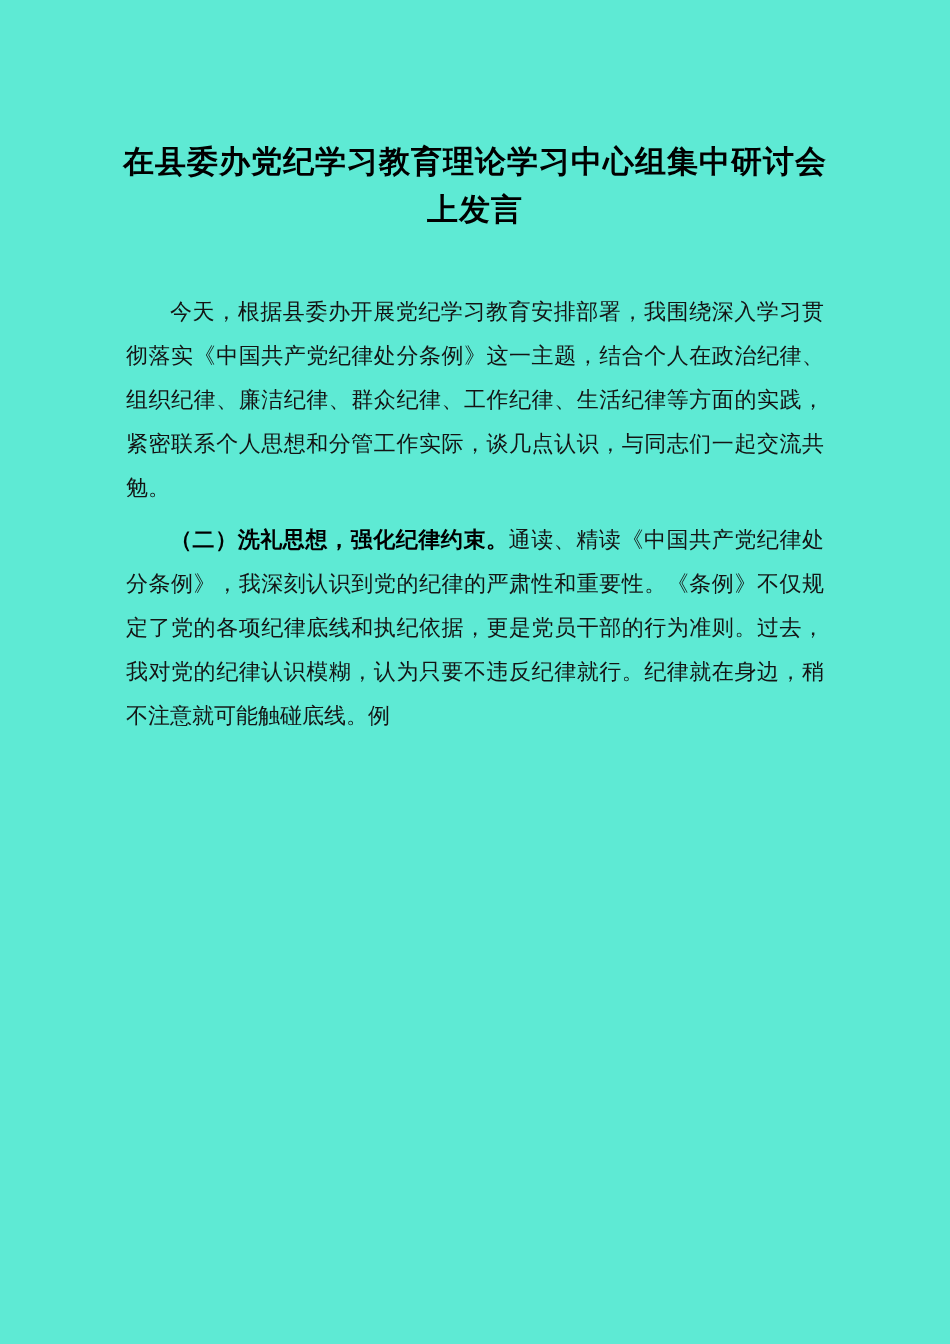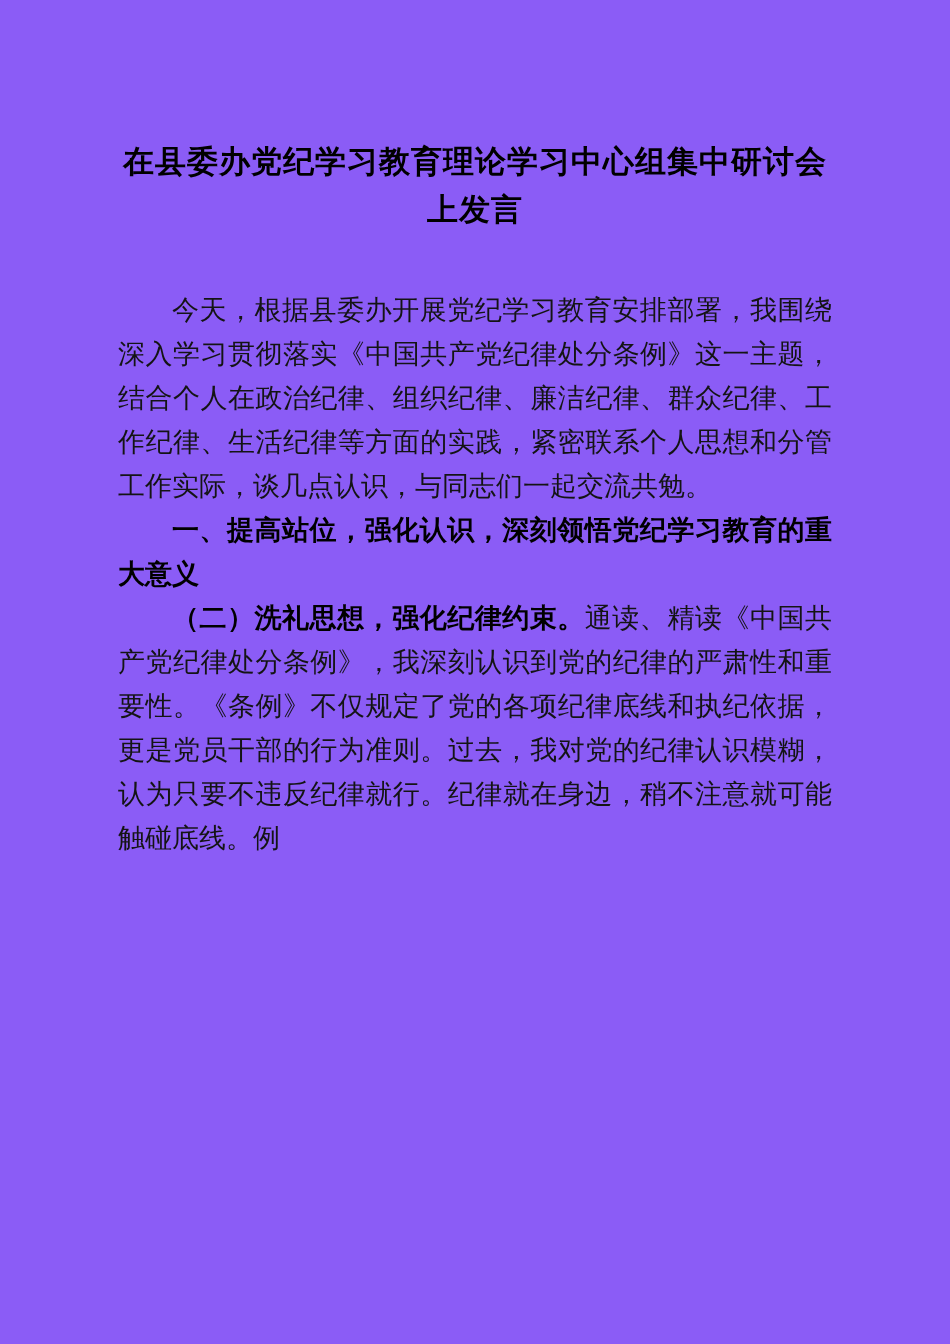--- a/index.html
+++ b/index.html
@@ -12,54 +12,52 @@
     height: 1344px;
     font-family: "Liberation Serif", "DejaVu Serif", serif;
     color: #111111;
     overflow: hidden;
   }
   .page {
     box-sizing: border-box;
     width: 950px;
     height: 1344px;
     padding: 138px 118px 40px 118px;
-    background: #8b5cf6;
+    background: #5eead4;
   }
   .title {
     margin: 0 0 56px 0;
     font-size: 31px;
     font-weight: bold;
     line-height: 48px;
     text-align: center;
     color: #000000;
     letter-spacing: 1px;
   }
   .doc-body p {
-    margin: 0;
-    font-size: 27px;
+    margin: 8px;
+    font-size: 22px;
     line-height: 44px;
     text-align: justify;
     text-justify: inter-ideograph;
     word-break: break-all;
     text-indent: 2em;
     color: #141414;
-    font-family: Liberation Mono, monospace;
   }
   .doc-body p.heading {
     font-weight: bold;
     color: #000000;
   }
   .doc-body .lead {
     font-weight: bold;
     color: #000000;
   }
 </style>
 </head>
 <body>
 
 <div class="page">
   <h1 class="title">在县委办党纪学习教育理论学习中心组集中研讨会上发言</h1>
   <div class="doc-body" id="paragraphs">
       <p class="body">今天，根据县委办开展党纪学习教育安排部署，我围绕深入学习贯彻落实《中国共产党纪律处分条例》这一主题，结合个人在政治纪律、组织纪律、廉洁纪律、群众纪律、工作纪律、生活纪律等方面的实践，紧密联系个人思想和分管工作实际，谈几点认识，与同志们一起交流共勉。</p>
-      <p class="heading">一、提高站位，强化认识，深刻领悟党纪学习教育的重大意义</p>
       <p class="body"><span class="lead">（二）洗礼思想，强化纪律约束。</span>通读、精读《中国共产党纪律处分条例》，我深刻认识到党的纪律的严肃性和重要性。《条例》不仅规定了党的各项纪律底线和执纪依据，更是党员干部的行为准则。过去，我对党的纪律认识模糊，认为只要不违反纪律就行。纪律就在身边，稍不注意就可能触碰底线。例</p>
     </div>
 </div>
 
 </body></html>

